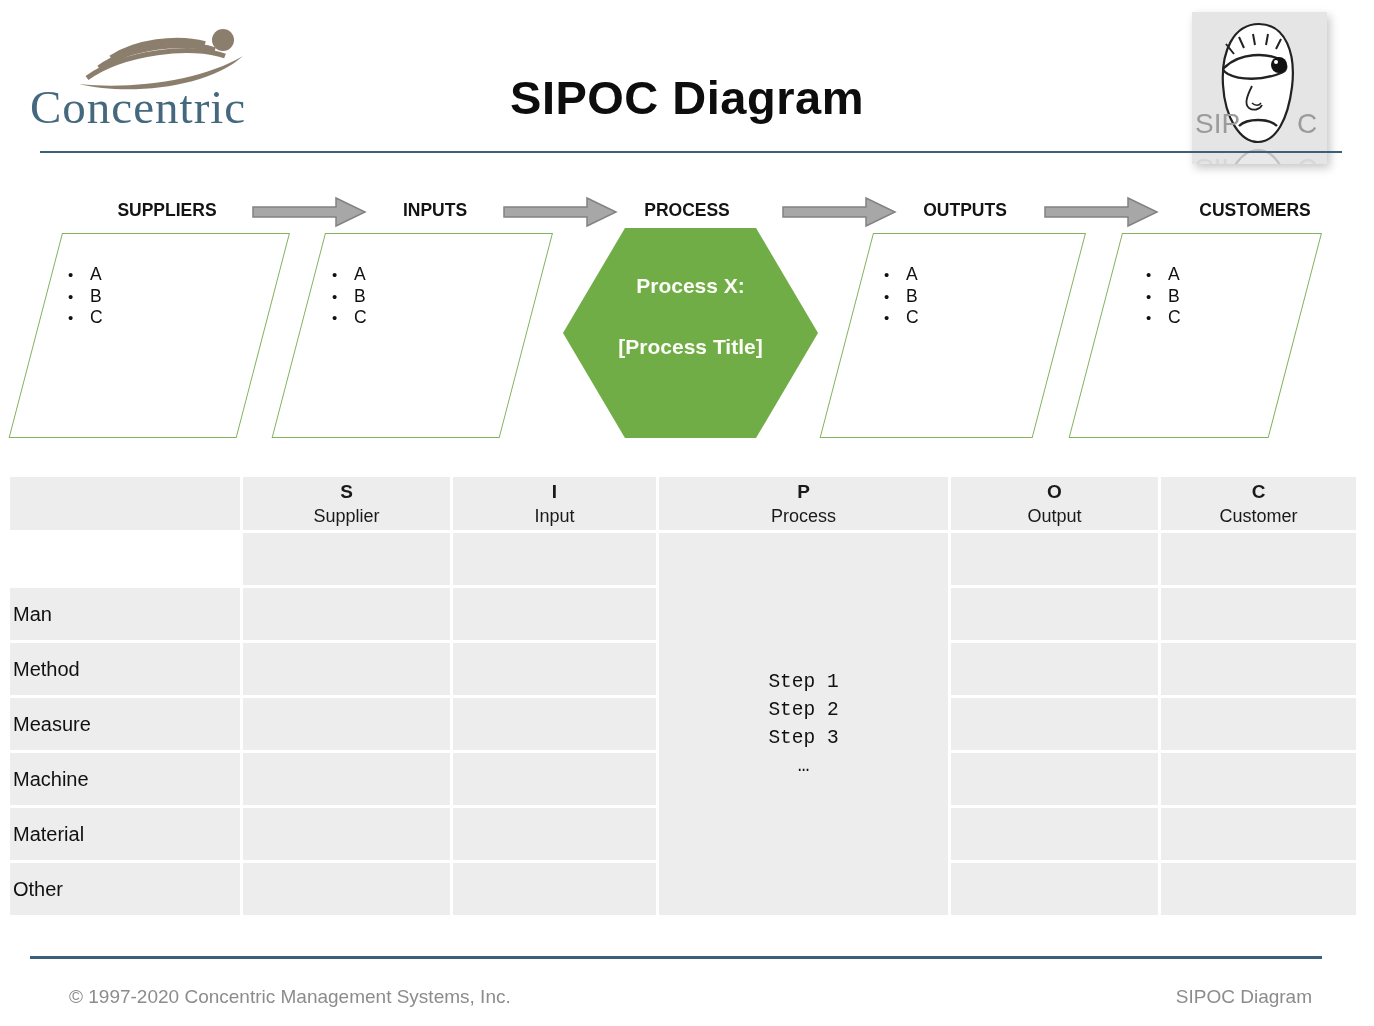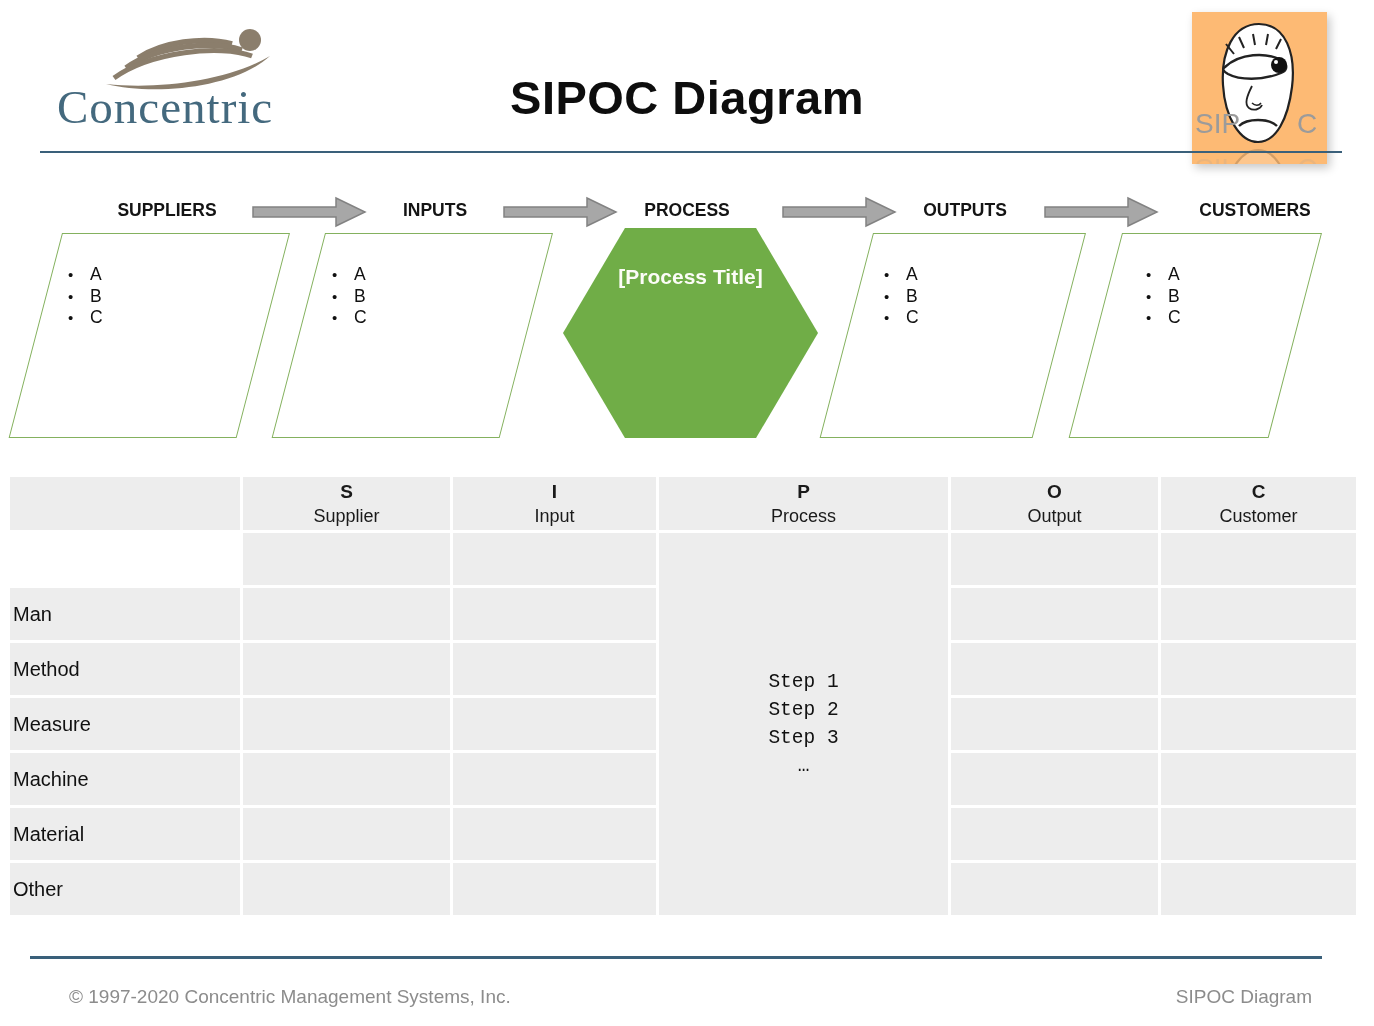--- a/index.html
+++ b/index.html
@@ -8,27 +8,27 @@
     --brand-text:#44697E; --logo-text:#9B9B9B;
   }
   *{margin:0;padding:0;box-sizing:border-box;}
   html,body{background:#fff;}
   .page{position:relative;width:1374px;height:1026px;background:#fff;overflow:hidden;
         font-family:"Liberation Sans",sans-serif;color:#1a1a1a;}
 
   
   .page-title{position:absolute;left:0;top:70px;width:100%;text-align:center;
               font-size:47px;font-weight:600;color:#0d0d0d;letter-spacing:0.5px;}
-  .brand{position:absolute;left:55px;top:22px;width:255px;height:112px;}
+  .brand{position:absolute;left:28px;top:22px;width:255px;height:112px;}
   .brand-swoosh{position:absolute;left:45px;top:6px;}
   .brand-swoosh path,.brand-swoosh circle{stroke:var(--brand-swoosh);}
   .brand-swoosh .fillpart{fill:var(--brand-swoosh);stroke:none;}
   .brand-name{position:absolute;left:2px;bottom:0;font-family:"Liberation Serif",serif;
               font-size:47px;color:var(--brand-text);letter-spacing:1px;}
-  .logo-card{position:absolute;left:1192px;top:12px;width:135px;height:152px;background:#fdba74;
+  .logo-card{position:absolute;left:1192px;top:12px;width:135px;height:152px;background:#e5e5e5;
              box-shadow:3px 4px 9px rgba(0,0,0,0.22);z-index:2;}
   .logo-card svg{display:block;}
   .logo-card text{font-family:"Liberation Sans",sans-serif;font-size:28px;fill:var(--logo-text);}
   .face-stroke{fill:#fff;stroke:#222;stroke-width:2.2;}
   .face-line{fill:none;stroke:#222;stroke-width:2;}
   .header-rule{position:absolute;left:40px;top:151px;width:1302px;height:2px;
                background:var(--rule);z-index:3;}
 
   
   .stage-label{position:absolute;top:200px;width:170px;text-align:center;
@@ -143,20 +143,21 @@
     <div class="bullet-item">B</div>
     <div class="bullet-item">C</div>
   </div>
   <div class="bullets" style="left:1146px;top:264px">
     <div class="bullet-item">A</div>
     <div class="bullet-item">B</div>
     <div class="bullet-item">C</div>
   </div>
 
   <div class="hexagon">
+    <div class="hex-line1">Process X:</div>
     <div class="hex-line2">[Process Title]</div>
   </div>
 
   <div class="sipoc-table">
     <div class="cell" style="grid-area:1/1"></div>
     <div class="cell th" style="grid-area:1/2">
       <div class="th-letter">S</div>
       <div class="th-word">Supplier</div>
     </div>
     <div class="cell th" style="grid-area:1/3">

